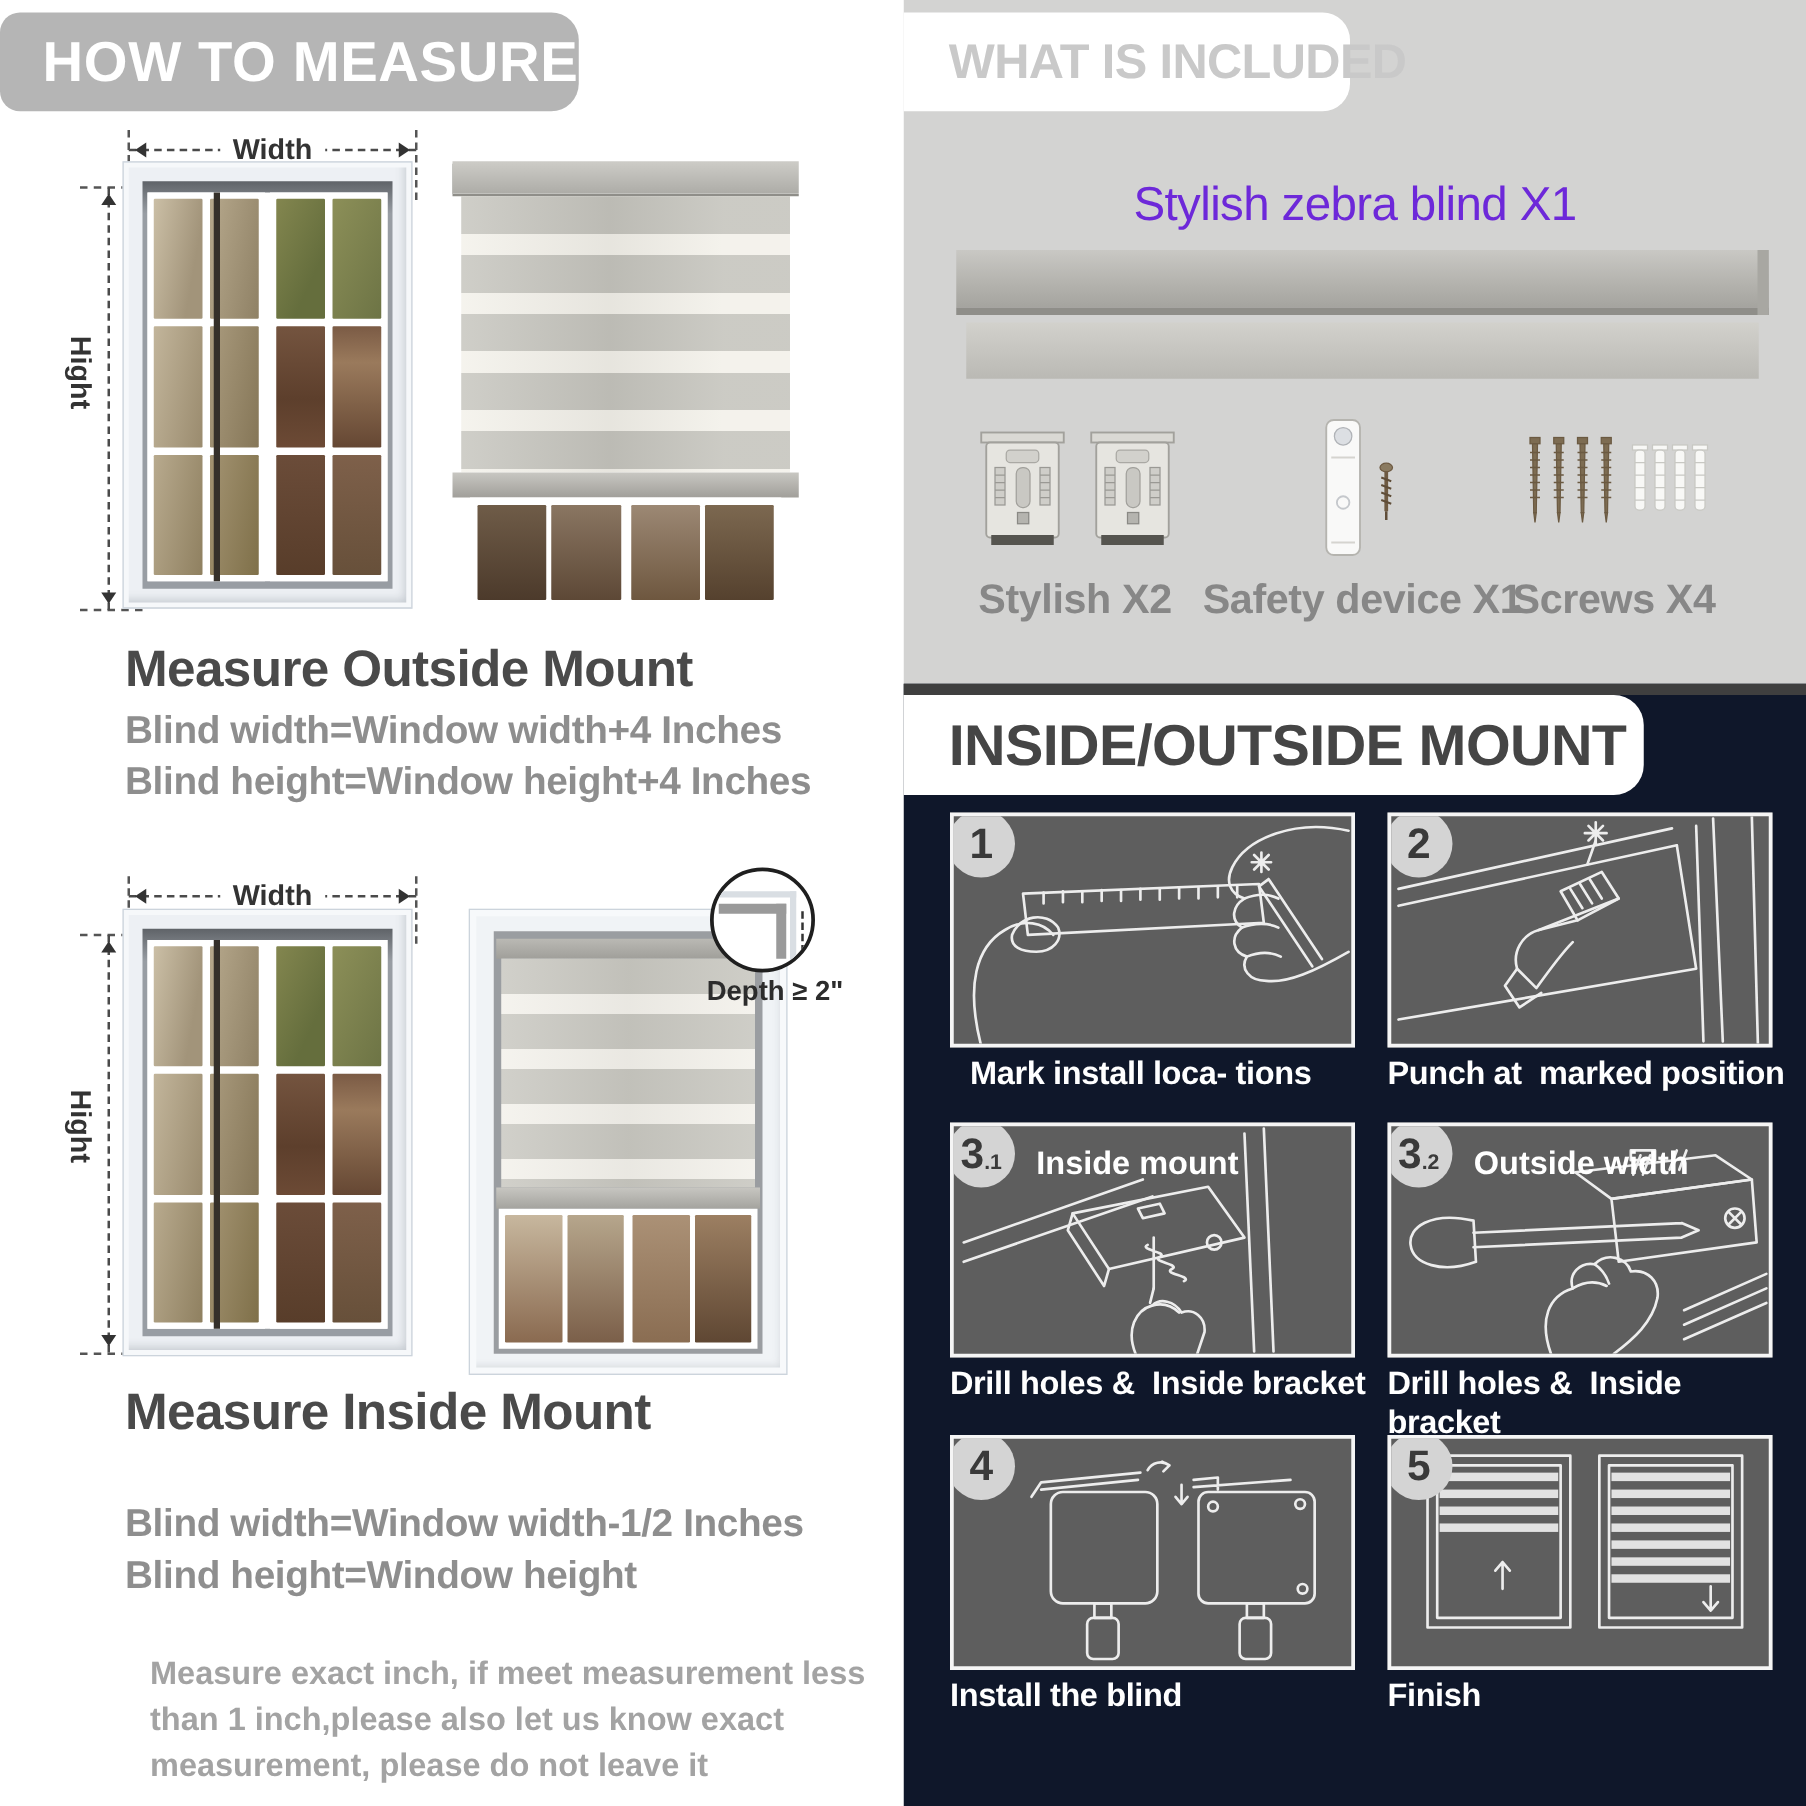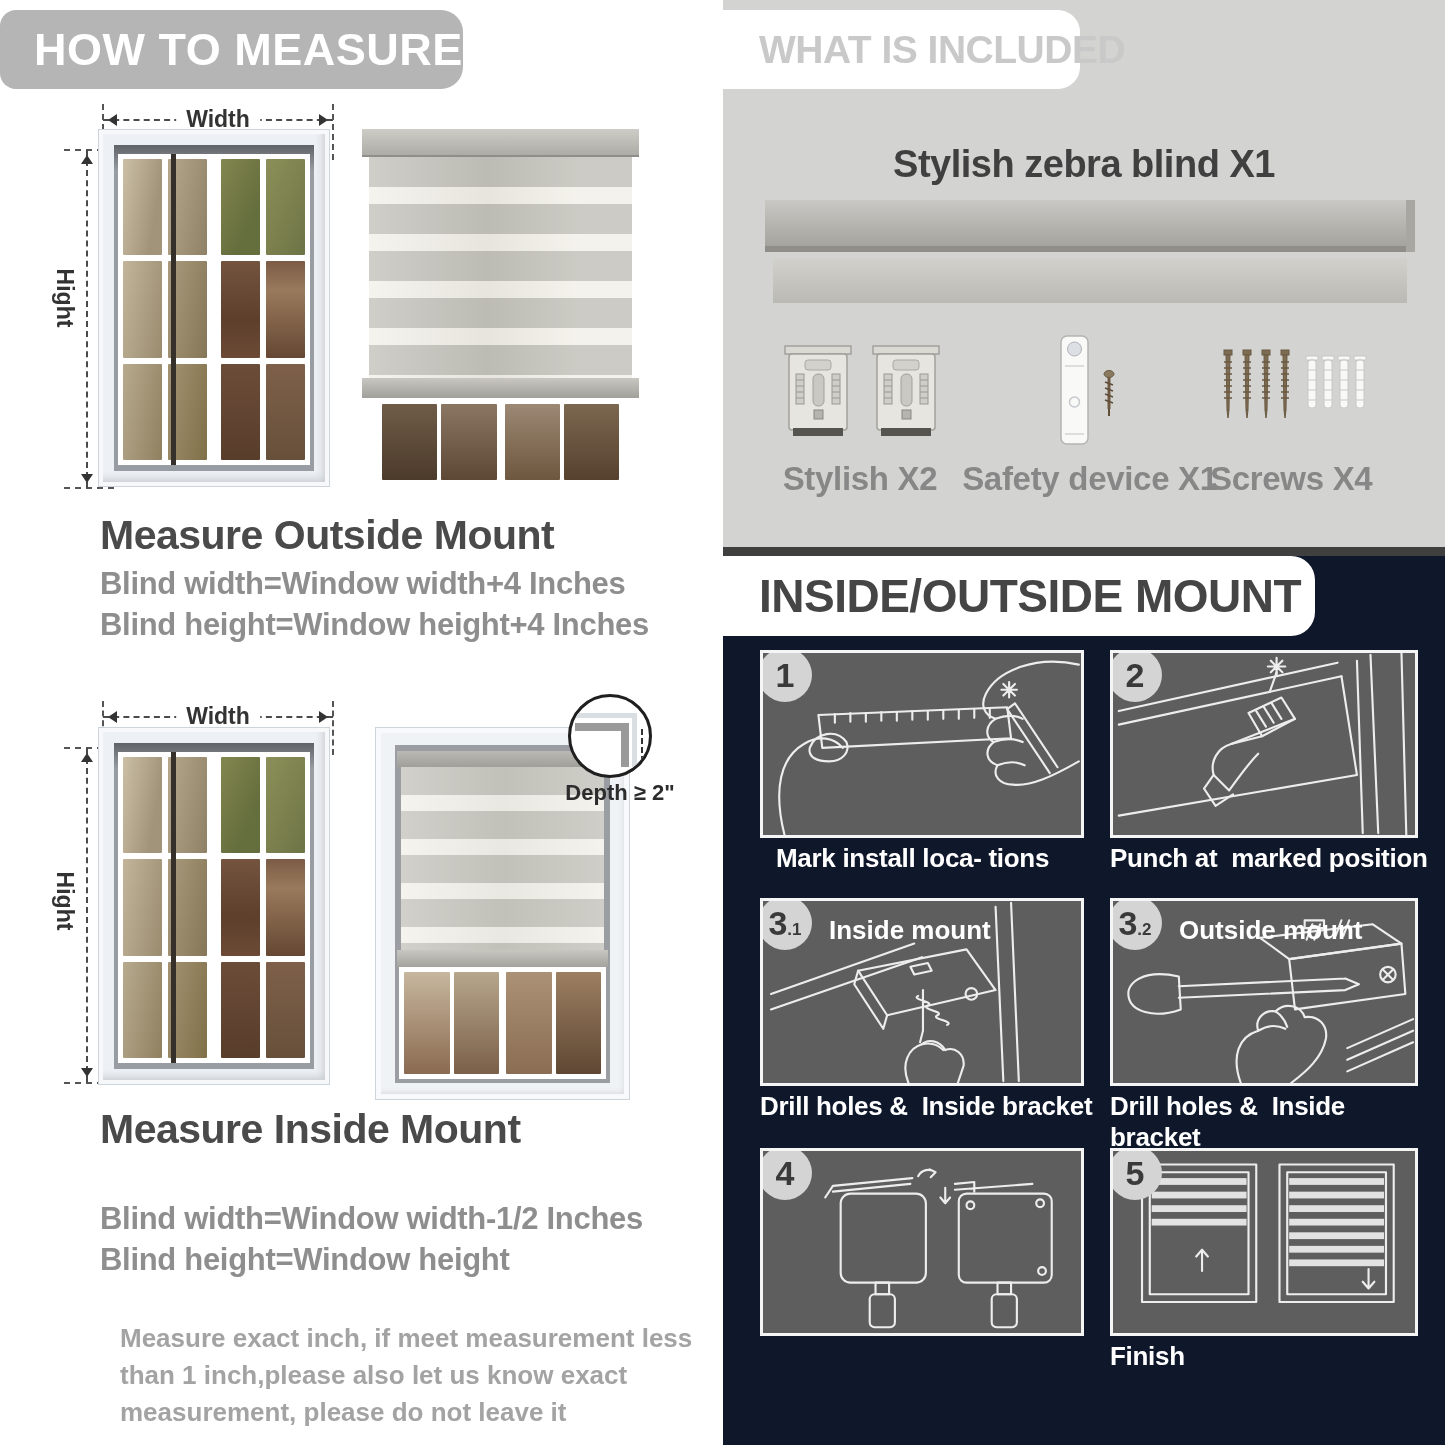--- a/index.html
+++ b/index.html
@@ -117,21 +117,21 @@
   
   .warn-wrap { position:absolute; left:102px; top:1320px; width:560px; display:flex; gap:18px; }
   .warn-text { font-size:26px; font-weight:bold; color:#a3a3a3; line-height:37px; white-space:nowrap; }
 
   
   .panel-included { position:absolute; left:723px; top:0; width:722px; height:547px; background:#d3d3d2; }
   .wi-box { position:absolute; left:0; top:10px; width:357px; height:79px; background:#ffffff;
             border-radius:0 22px 22px 0; color:#c9c9c9; font-size:39px; font-weight:bold;
             letter-spacing:-0.5px; line-height:79px; padding-left:36px; white-space:nowrap; }
   .product-title { position:absolute; left:0; right:0; top:143px; text-align:center;
-                   font-size:38px; font-weight:bold; color:#404040; letter-spacing:-0.5px; }
+                   font-size:38px; font-weight:normal; color:#6d28d9; letter-spacing:-0.5px; }
   .hr-top { position:absolute; left:42px; top:200px; width:650px; height:52px;
             background:linear-gradient(180deg,#c9c8c4,#b3b2ad 60%,#a5a49f);
             border-bottom:6px solid #8f8e89; }
   .hr-top::after { content:""; position:absolute; right:0; top:0; bottom:-6px; width:9px; background:#a8a7a2; }
   .hr-valance { position:absolute; left:50px; top:258px; width:634px; height:45px;
                 background:linear-gradient(180deg,#d2d1cc,#bab9b4); }
   .item-label { position:absolute; top:460px; text-align:center; font-size:33px; font-weight:bold;
                 color:#878787; letter-spacing:-0.3px; white-space:nowrap; }
 
   .panel-mount { position:absolute; left:723px; top:547px; width:862px; height:898px; background:#0f172a; }
@@ -491,21 +491,21 @@
             <path d="M130,188 C120,160 128,140 148,134 C144,122 154,112 166,114 C176,104 192,108 196,120 C210,118 220,128 218,142 C214,162 198,176 182,188"></path>
             <path d="M148,134 C158,128 168,128 176,132 M166,114 C172,118 176,124 178,130"></path>
             <path d="M240,152 L308,122 M240,164 L308,134 M240,176 L308,146"></path>
           </g>
         </svg>
       </div>
       <div class="step-badge">
         <span class="num">3</span>
           <span class="sub">.2</span>
       </div>
-      <div class="step-inner-label">Outside mount</div>
+      <div class="step-inner-label">Outside width</div>
     </div>
     <div class="step-caption" style="left:387px;top:544px;width:330px;">Drill holes &amp;  Inside bracket</div>
 
     <div class="step-panel" style="left:37px;top:601px;width:324px;height:188px;">
       <div class="step-art">
         <svg viewBox="0 0 324 188">
           <g class="lineart">
             <path d="M62,48 L70,36 L152,28 M70,42 L150,34"></path>
             <path d="M158,26 A12,12 0 0 1 176,22 M176,22 l-6,-3 m6,3 l-5,5"></path>
             <rect x="78" y="44" width="88" height="92" rx="10"></rect>
@@ -520,20 +520,21 @@
             <rect x="240" y="136" width="14" height="12"></rect>
             <rect x="234" y="148" width="26" height="34" rx="5"></rect>
           </g>
         </svg>
       </div>
       <div class="step-badge">
         <span class="num">4</span>
           <span class="sub"></span>
       </div>
     </div>
+    <div class="step-caption" style="left:37px;top:794px;width:345px;">Install the blind</div>
 
     <div class="step-panel" style="left:387px;top:601px;width:308px;height:188px;">
       <div class="step-art">
         <svg viewBox="0 0 308 188">
           <g class="lineart">
             <rect x="28" y="14" width="118" height="142"></rect>
             <rect x="36" y="22" width="102" height="126"></rect>
           </g>
           <g fill="#e2e2e2">
             <rect x="38" y="28" width="98" height="7"></rect>

